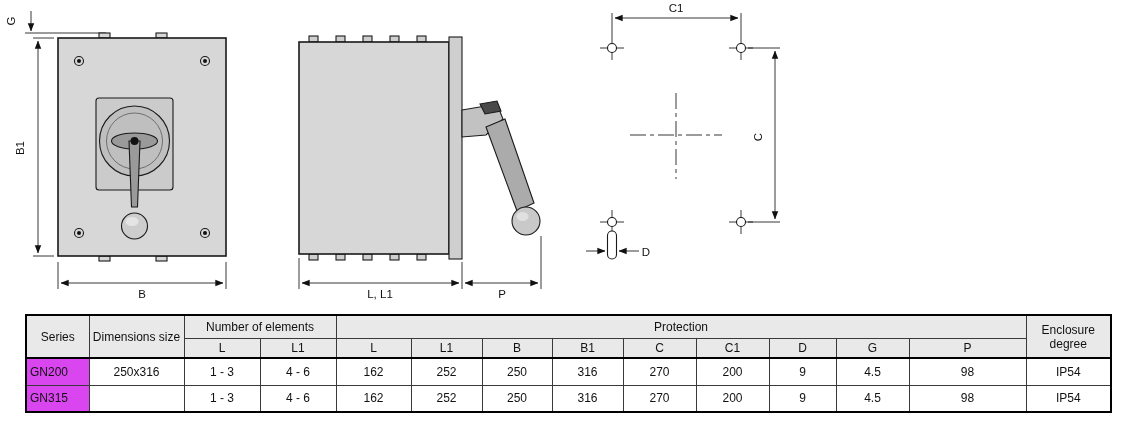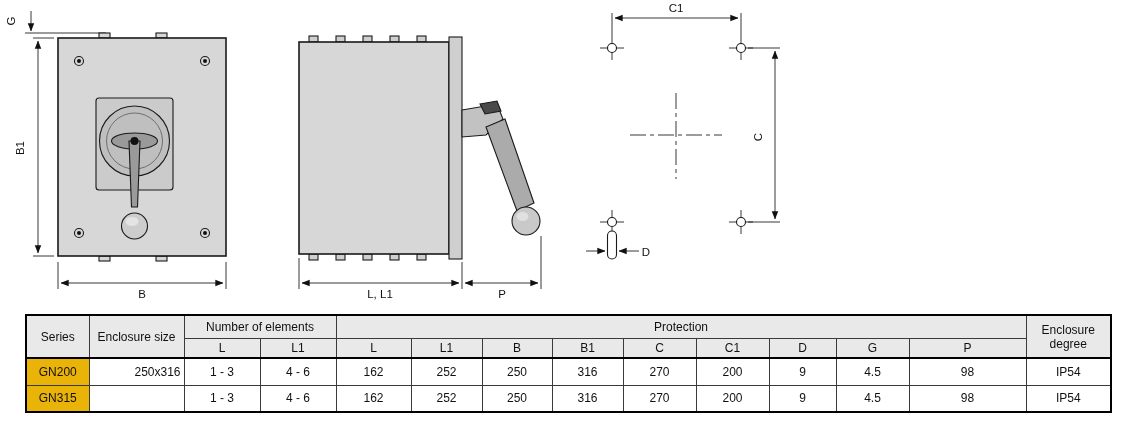--- a/index.html
+++ b/index.html
@@ -28,22 +28,22 @@
     border:1px solid #3a3a3a;
     padding:1px 3px;
     font-weight:normal;
     overflow:hidden;
   }
   table.spec thead th { background:#e9e9e9; }
   table.spec thead { border-bottom:2px solid #000; }
   tr.hdr-row1 th { height:23px; }
   tr.hdr-row2 th { height:20px; }
   tbody tr { height:27px; }
-  th.col-series { background:#eab308; font-weight:bold; text-align:center; padding-left:6px; }
-  td.cell-enclosure { text-align:right; padding-left:4px; }
+  th.col-series { background:#d946ef; font-weight:bold; text-align:left; padding-left:6px; }
+  td.cell-enclosure { text-align:center; padding-left:4px; }
 </style>
 </head>
 <body>
 
 <div class="drawings">
 <svg width="1135" height="308" viewBox="0 0 1135 308">
   <defs>
     <marker id="arr" viewBox="0 0 10 10" refX="9.5" refY="5" markerWidth="9" markerHeight="9" orient="auto-start-reverse">
       <path d="M0 1 L10 5 L0 9 z" fill="#111"></path>
     </marker>
@@ -182,21 +182,21 @@
     <col style="width:73px">
       <col style="width:73px">
       <col style="width:67px">
       <col style="width:73px">
       <col style="width:117px">
     <col style="width:85px">
   </colgroup>
   <thead>
     <tr class="hdr-row1">
       <th rowspan="2">Series</th>
-      <th rowspan="2">Enclosure size</th>
+      <th rowspan="2">Dimensions size</th>
       <th colspan="2">Number of elements</th>
       <th colspan="9">Protection</th>
       <th rowspan="2">Enclosure degree</th>
     </tr>
     <tr class="hdr-row2">
       <th>L</th>
       <th>L1</th>
       <th>L</th>
       <th>L1</th>
       <th>B</th>

